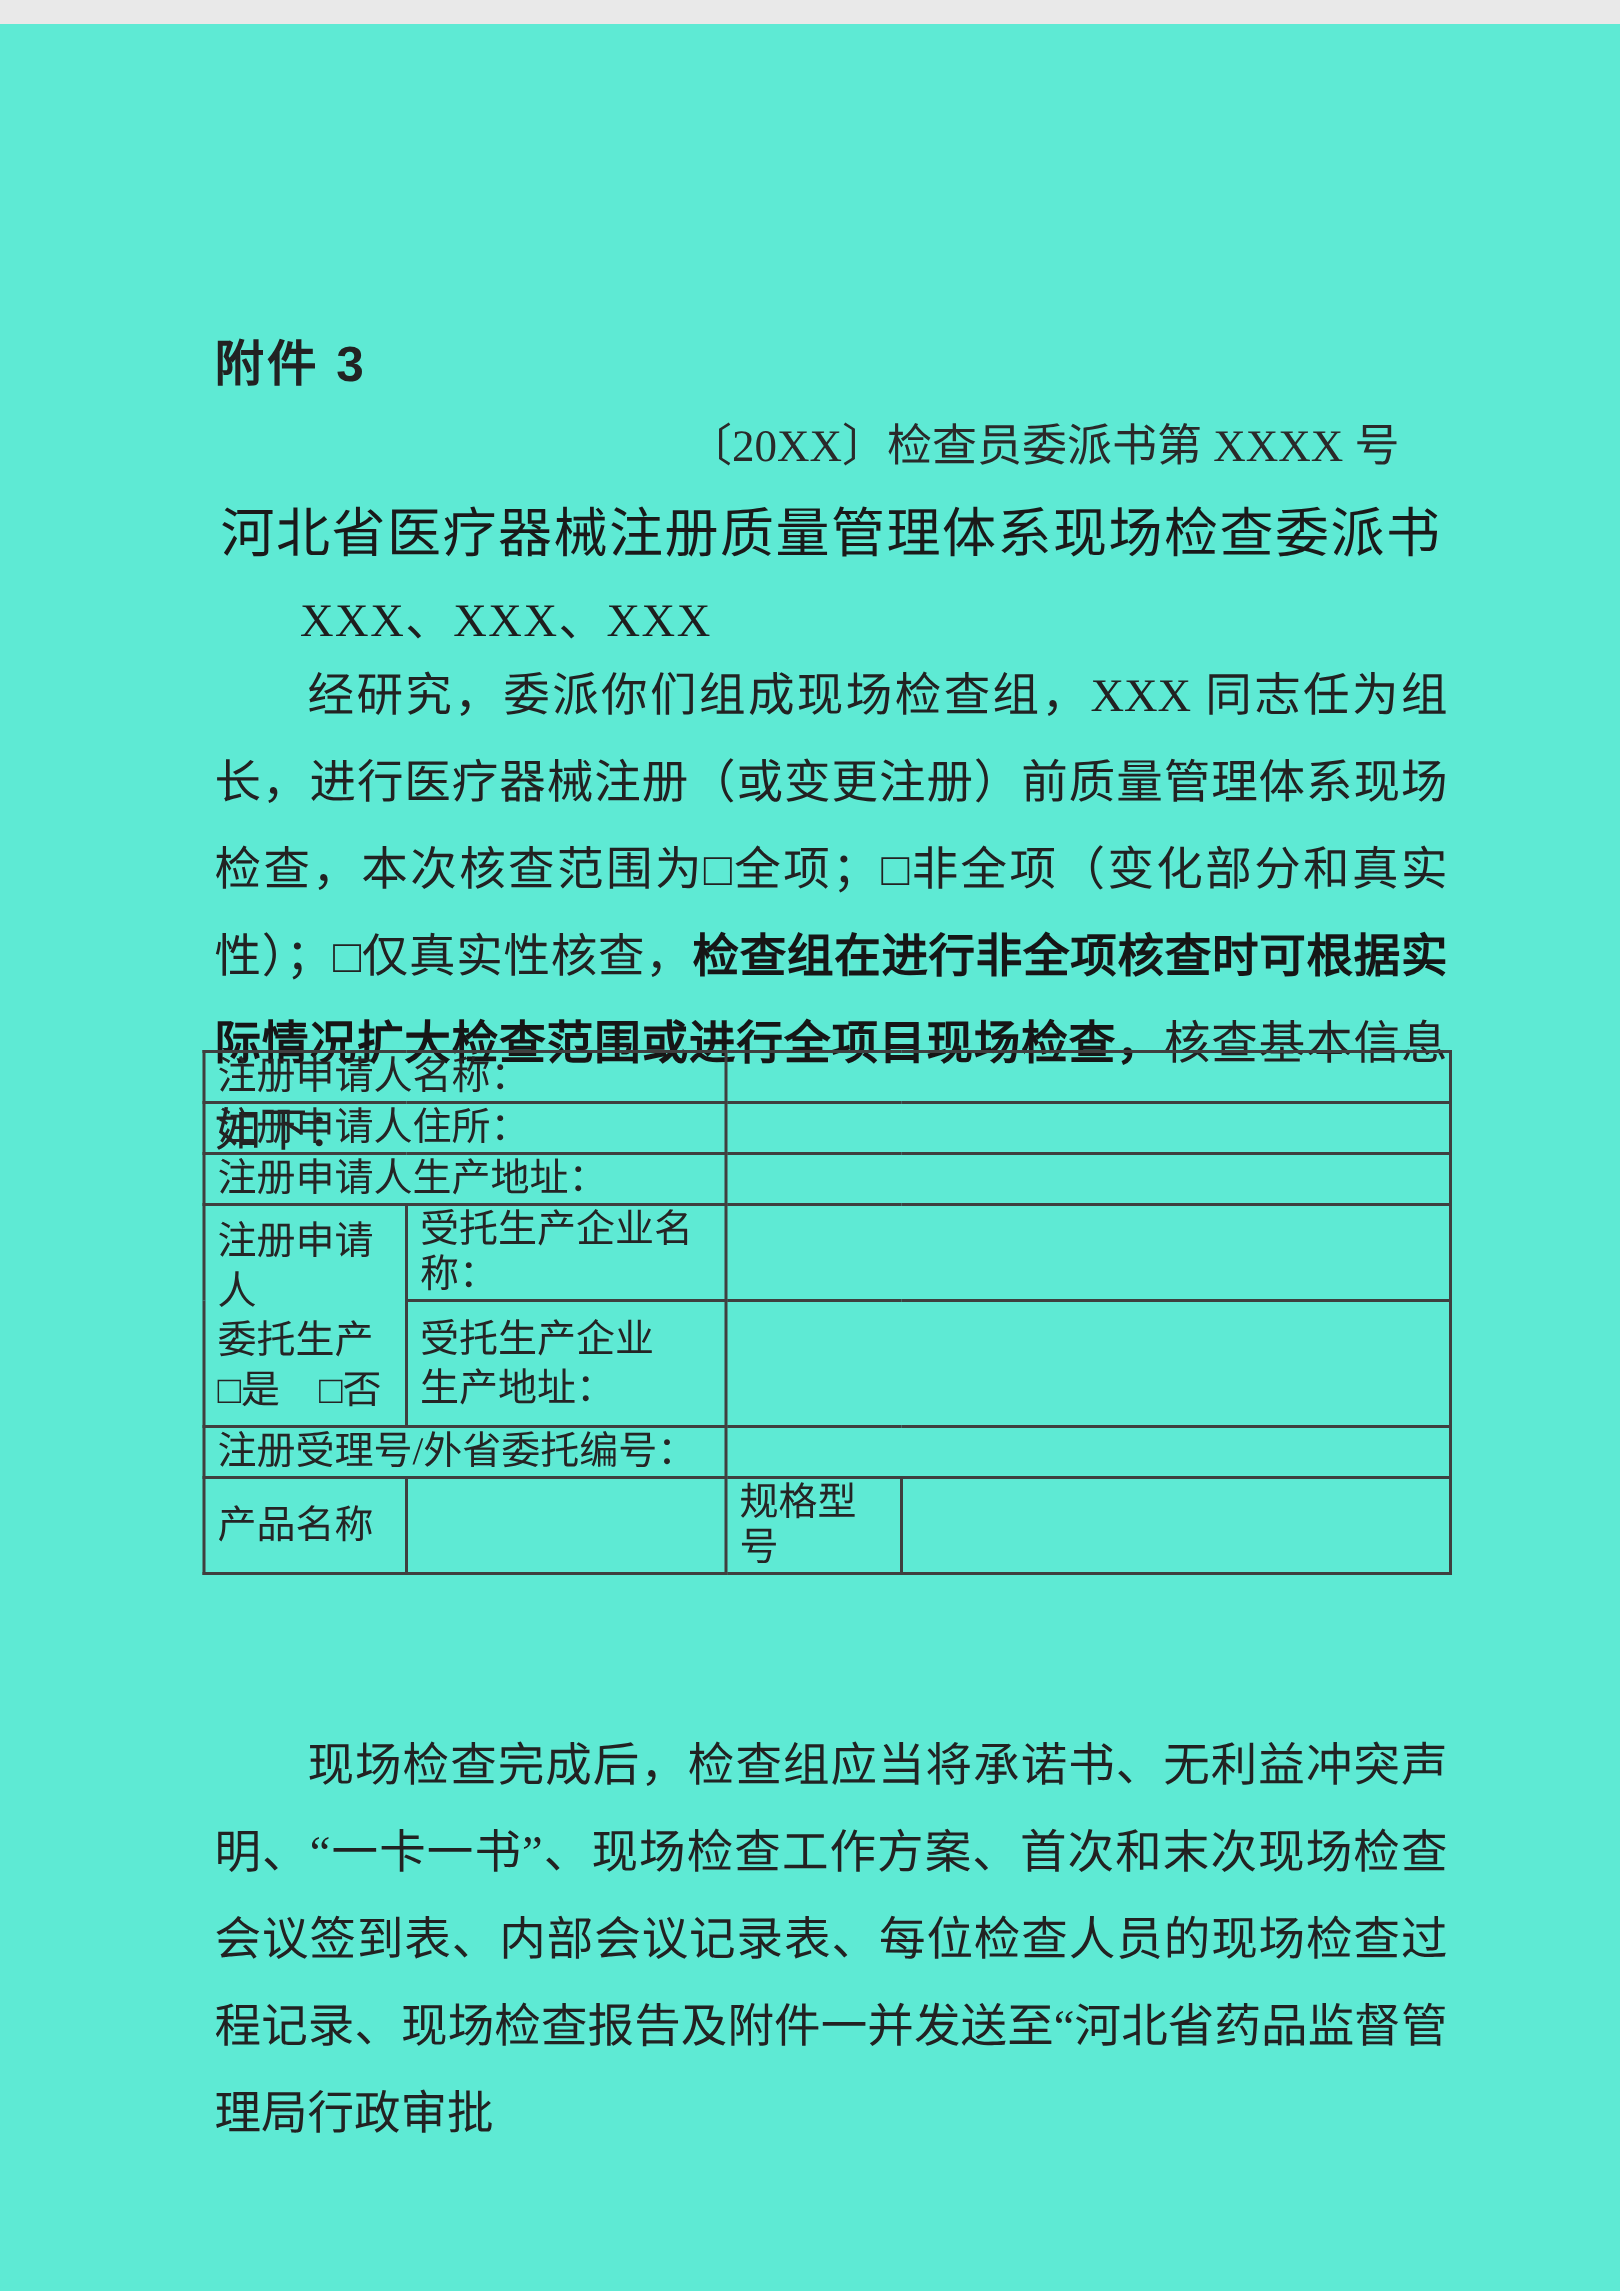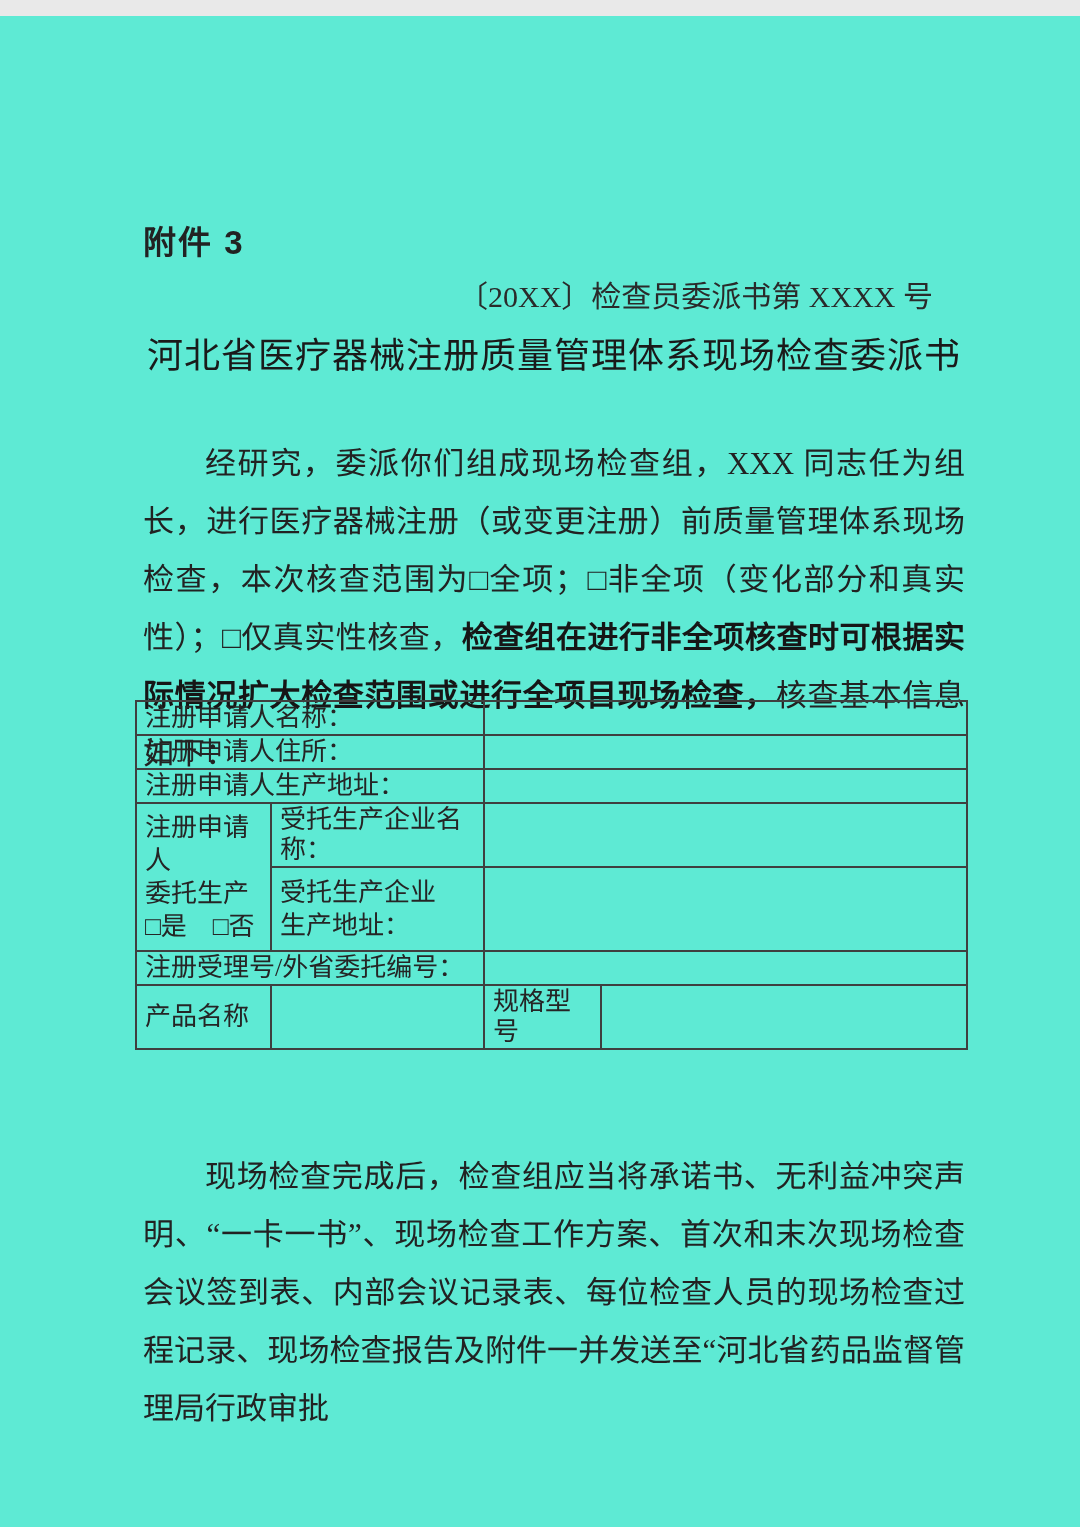--- a/index.html
+++ b/index.html
@@ -84,20 +84,21 @@
 <body>
 
 <div class="page">
 
   <div class="abs attachment-label">附件 3</div>
 
   <div class="abs doc-number">〔20XX〕检查员委派书第 XXXX 号</div>
 
   <div class="abs doc-title">河北省医疗器械注册质量管理体系现场检查委派书</div>
 
+  <div class="abs addressees">XXX、XXX、XXX</div>
 
   <div class="abs para para-1 para-indent">
     <span>经研究，委派你们组成现场检查组，XXX 同志任为组长，进行医疗器械注册（或变更注册）前质量管理体系现场检查，本次核查范围为□全项；□非全项（变化部分和真实性）；□仅真实性核查，</span><span class="bold-clause">检查组在进行非全项核查时可根据实际情况扩大检查范围或进行全项目现场检查，</span><span>核查基本信息如下：</span>
   </div>
 
   <table class="info-table">
     <colgroup>
       <col style="width:135px">
       <col style="width:213px">
       <col style="width:117px">

